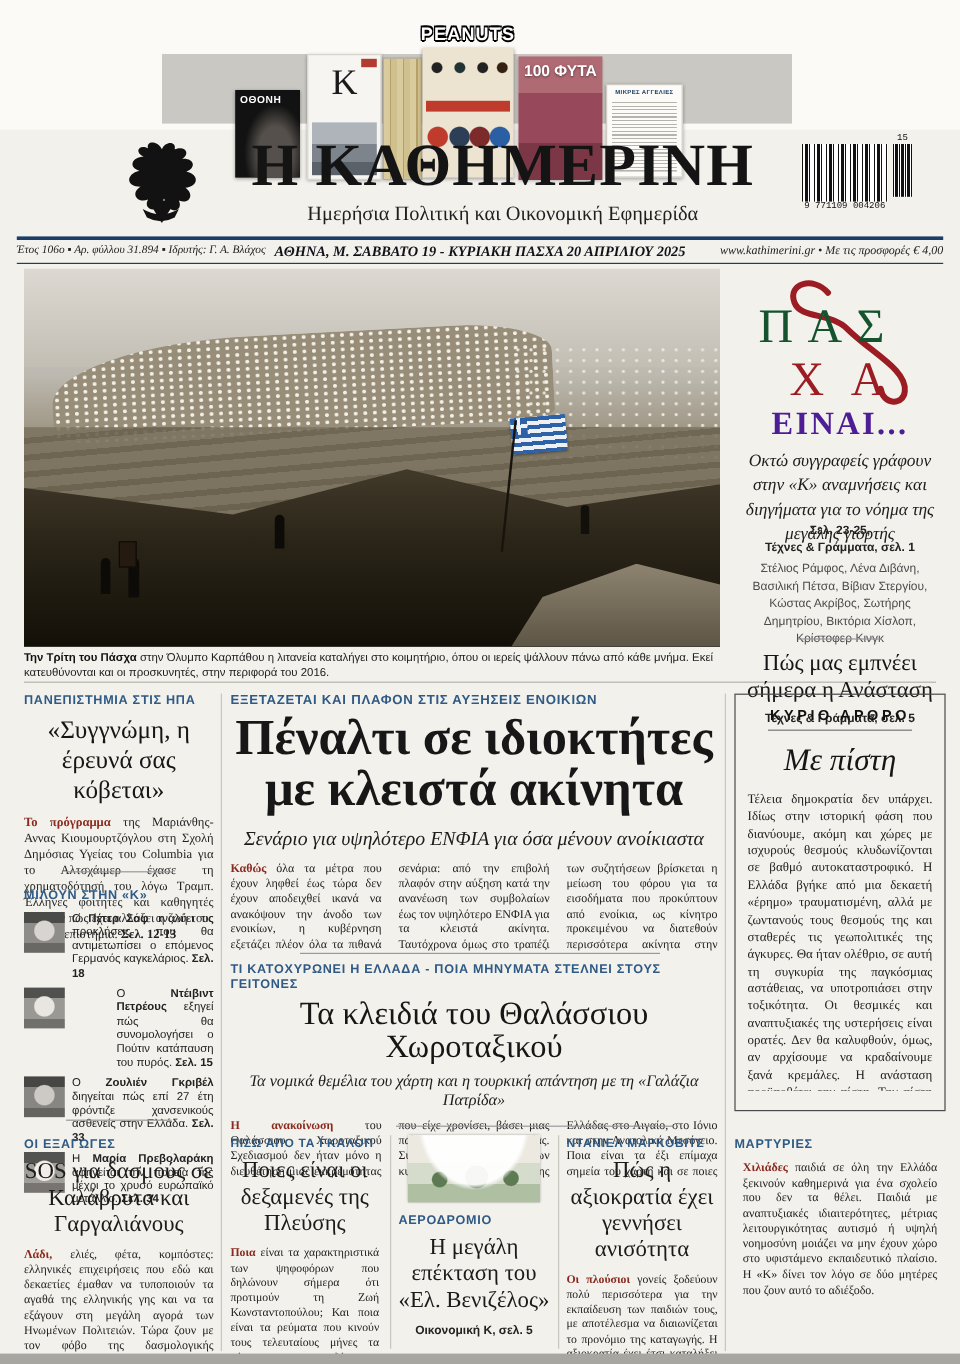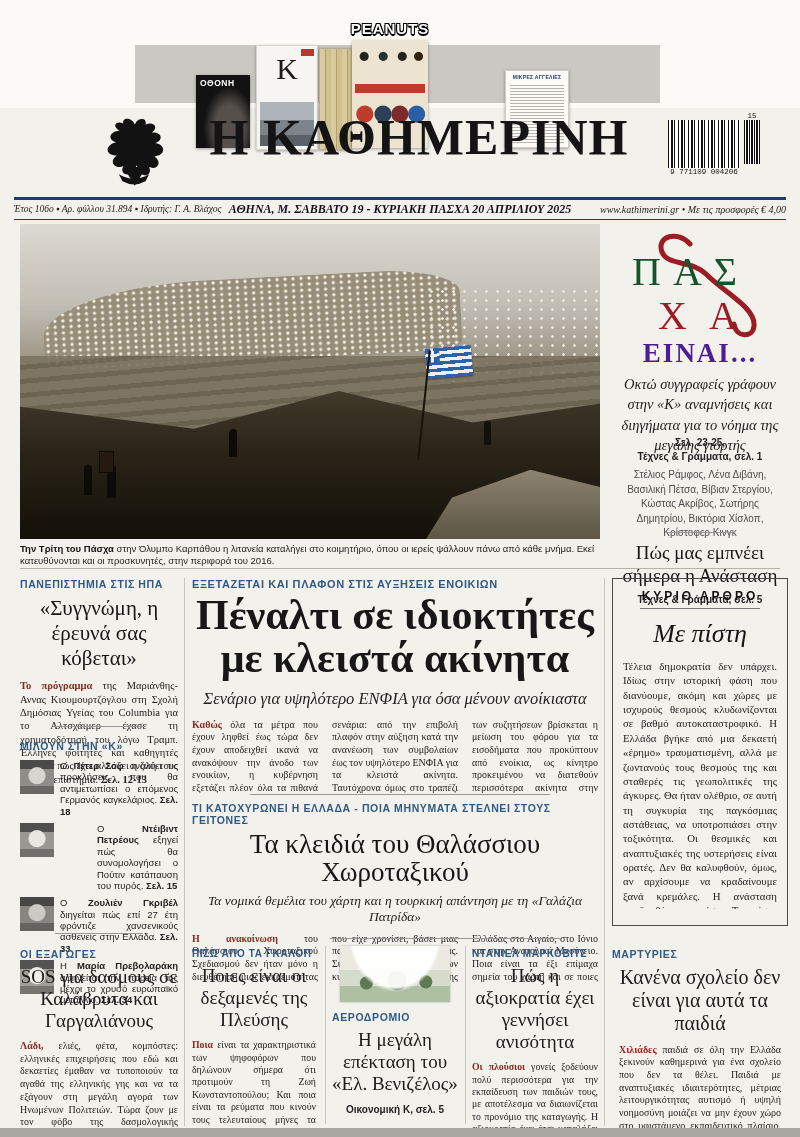--- a/index.html
+++ b/index.html
@@ -42,36 +42,40 @@
 
     <div class="abs cover" style="left:319px;top:48px;width:33px;height:102px;background:repeating-linear-gradient(90deg,#d9cb9d 0 5px,#b5a06a 5px 6px,#cfc08e 6px 11px);border:1px solid #b5ad99;box-sizing:border-box;"></div>
 
     <div class="abs" style="left:350px;top:20px;width:80px;text-align:center;font-size:15px;font-weight:bold;letter-spacing:1px;color:#fff;text-shadow:-1px -1px 0 #000,1px -1px 0 #000,-1px 1px 0 #000,1px 1px 0 #000,0 2px 0 #000;">PEANUTS</div>
     <div class="abs cover" style="left:352px;top:40px;width:76px;height:108px;background:#ece3d0;">
       <div class="abs" style="left:4px;top:6px;right:4px;height:26px;background:radial-gradient(circle at 12% 40%, #222 0 4px, rgba(0,0,0,0) 5px),radial-gradient(circle at 40% 40%, #233 0 4px, rgba(0,0,0,0) 5px),radial-gradient(circle at 68% 40%, #222 0 4px, rgba(0,0,0,0) 5px),radial-gradient(circle at 92% 40%, #321 0 4px, rgba(0,0,0,0) 5px);"></div>
       <div class="abs" style="left:3px;right:3px;top:44px;height:9px;background:#bf3b2b;"></div>
       <div class="abs" style="left:3px;right:3px;bottom:4px;height:46px;background:radial-gradient(circle at 14% 35%, #bf3b2b 0 8px, rgba(0,0,0,0) 9px),radial-gradient(circle at 40% 35%, #2c3f57 0 8px, rgba(0,0,0,0) 9px),radial-gradient(circle at 64% 35%, #7c2a2a 0 8px, rgba(0,0,0,0) 9px),radial-gradient(circle at 88% 35%, #2b5fa3 0 8px, rgba(0,0,0,0) 9px);"></div>
     </div>
 
+    <div class="abs cover" style="left:432px;top:47px;width:70px;height:103px;background:linear-gradient(180deg,#b06a74 0 30%,#97485a 30% 70%,#7c3746 70%),radial-gradient(circle at 30% 60%, #d89aa0 0 7px, rgba(0,0,0,0) 8px),radial-gradient(circle at 70% 40%, #e3b3b3 0 6px, rgba(0,0,0,0) 7px);">
+      <div style="text-align:center;color:#fff;font-weight:bold;font-size:13px;padding-top:4px;text-shadow:0 1px 2px rgba(0,0,0,.5);">100 ΦΥΤΑ</div>
+    </div>
 
     <div class="abs cover" style="left:505px;top:70px;width:64px;height:78px;background:#fcfbf8;border:1px solid #cfccc5;box-sizing:border-box;">
       <div style="text-align:center;font-size:5px;font-weight:bold;color:#1c3e66;padding-top:3px;letter-spacing:.3px;">ΜΙΚΡΕΣ ΑΓΓΕΛΙΕΣ</div>
       <div class="abs" style="left:4px;right:4px;top:14px;bottom:4px;background:repeating-linear-gradient(180deg,#b6b3ac 0 1px,rgba(0,0,0,0) 1px 3px),linear-gradient(90deg,rgba(0,0,0,0) 0 31%,#fcfbf8 31% 34%,rgba(0,0,0,0) 34% 65%,#fcfbf8 65% 68%,rgba(0,0,0,0) 68%);"></div>
     </div>
   </div>
 
   <div class="abs" style="left:0;top:108px;width:800px;height:88px;">
     <span class="abs" style="left:94px;top:4px;width:80px;height:80px;">
       <svg width="80" height="80" viewBox="0 0 90 90">
         <path d="M46 14 c-3 -8 -15 -9 -13 -1 c-9 -4 -13 4 -4 8 c-11 0 -15 10 -4 13 c-13 3 -13 15 1 15 c-10 6 -3 16 7 12 c-5 9 7 13 12 5 l3 -6 l3 7 c5 8 15 4 11 -5 c10 4 15 -6 6 -12 c13 -1 13 -13 1 -15 c10 -4 7 -13 -4 -12 c8 -5 3 -13 -7 -9 c2 -8 -9 -8 -12 0 z" fill="#121212"></path>
         <path d="M33 62 l13 21 l13 -21 z" fill="#121212"></path>
         <path d="M28 70 q17 10 34 0 l-4 8 q-13 7 -26 0 z" fill="#121212"></path>
       </svg>
     </span>
     <div class="abs serif" style="left:178px;top:0;width:482px;text-align:center;font-size:50px;font-weight:bold;letter-spacing:1px;color:#141414;">Η ΚΑΘΗΜΕΡΙΝΗ</div>
+    <div class="abs serif" style="left:178px;top:60px;width:482px;text-align:center;font-size:17px;color:#1e1e1e;">Ημερήσια Πολιτική και Οικονομική Εφημερίδα</div>
 
     <div class="abs" style="left:668px;top:4px;width:96px;height:68px;">
       <div class="abs" style="left:0;top:8px;width:72px;height:48px;background:repeating-linear-gradient(90deg,#111 0 1px,#fff 1px 3px,#111 3px 5px,#fff 5px 6px,#111 6px 7px,#fff 7px 10px);"></div>
       <div class="abs" style="left:0;top:56px;width:72px;text-align:center;font-size:7.5px;color:#111;font-family:'Liberation Mono','DejaVu Sans Mono',monospace;">9 771109 004206</div>
       <div class="abs" style="left:76px;top:0;width:16px;text-align:center;font-size:7.5px;color:#111;font-family:'Liberation Mono','DejaVu Sans Mono',monospace;">15</div>
       <div class="abs" style="left:76px;top:8px;width:16px;height:44px;background:repeating-linear-gradient(90deg,#111 0 1px,#fff 1px 2px,#111 2px 4px,#fff 4px 5px);"></div>
     </div>
   </div>
 
   <div class="abs" style="left:14px;top:197px;width:772px;height:3px;background:#1c3e66;"></div>
@@ -232,20 +236,19 @@
   <div class="abs" style="left:472px;top:948px;width:126px;">
     <div class="kicker" style="font-size:10px;">ΝΤΑΝΙΕΛ ΜΑΡΚΟΒΙΤΣ</div>
     <div class="h-small" style="margin-top:6px;">Πώς η αξιοκρατία έχει γεννήσει ανισότητα</div>
     <div class="body-txt" style="margin-top:8px;font-size:9.8px;">
       <span class="lead">Οι πλούσιοι</span><span> γονείς ξοδεύουν πολύ περισσότερα για την εκπαίδευση των παιδιών τους, με αποτέλεσμα να διαιωνίζεται το προνόμιο της καταγωγής. Η αξιοκρατία έχει έτσι καταλήξει να μην προάγει την ισότητα, ακριβώς επειδή λειτουργεί. Την αιρετική αυτή άποψη αναπτύσσει στην «Κ» ο Ντάνιελ Μάρκοβιτς, καθηγητής του Yale. </span>
     </div>
   </div>
 
   <div class="abs" style="left:612px;top:948px;width:176px;">
     <div class="kicker">ΜΑΡΤΥΡΙΕΣ</div>
-    <div class="h-small" style="margin-top:6px;font-size:20px;">Κανένα σχολείο δεν είναι για αυτά τα παιδιά</div>
     <div class="body-txt" style="margin-top:8px;font-size:10px;width:162px;margin-left:auto;margin-right:auto;">
       <span class="lead">Χιλιάδες</span><span> παιδιά σε όλη την Ελλάδα ξεκινούν καθημερινά για ένα σχολείο που δεν τα θέλει. Παιδιά με αναπτυξιακές ιδιαιτερότητες, μέτριας λειτουργικότητας αυτισμό ή υψηλή νοημοσύνη μοιάζει να μην έχουν χώρο στο υφιστάμενο εκπαιδευτικό πλαίσιο. Η «Κ» δίνει τον λόγο σε δύο μητέρες που ζουν αυτό το αδιέξοδο. </span>
     </div>
   </div>
 
   <div class="abs" style="left:0;top:1128px;width:800px;height:9px;background:#a8a6a1;"></div>
 </div>
 
 </body></html>

